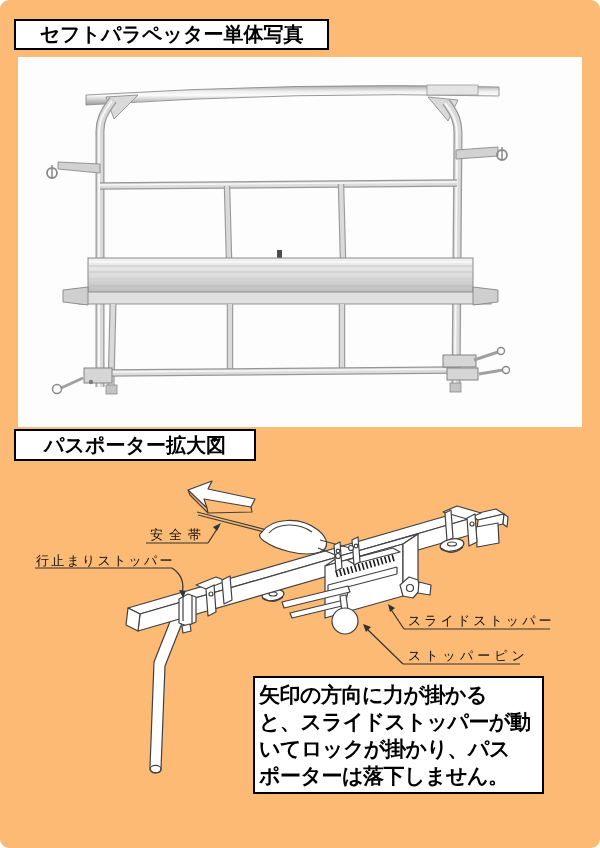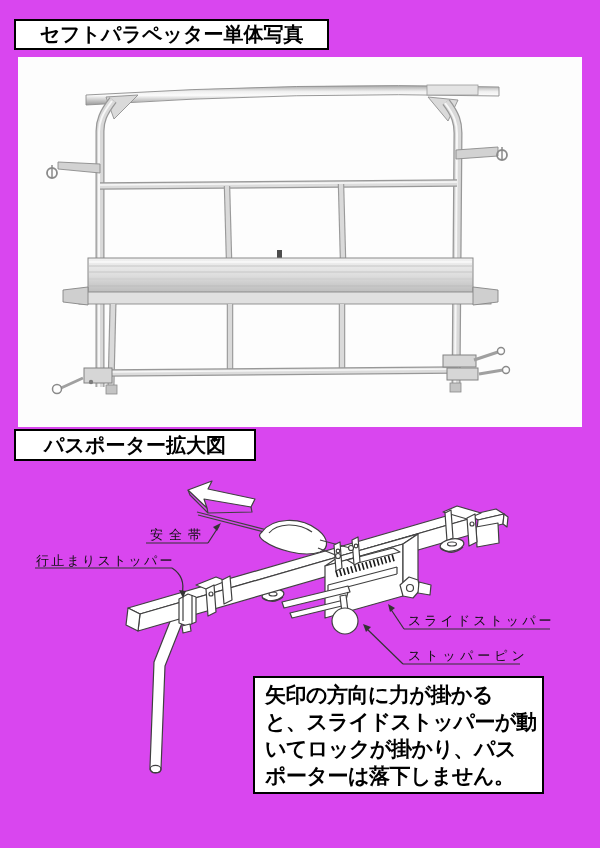--- a/index.html
+++ b/index.html
@@ -1,33 +1,33 @@
 <!DOCTYPE html>
 <html><head>
 <meta charset="utf-8">
 <style>
   html,body{margin:0;padding:0;background:#fff;}
   .page{
-    position:relative;width:600px;height:848px;background:#d946ef;
-    font-family:"Liberation Sans","DejaVu Sans",sans-serif;color:#000;overflow:hidden;
+    position:relative;width:600px;height:848px;background:#fdba74;
+    font-family:"Liberation Sans","DejaVu Sans",sans-serif;color:#000;overflow:hidden;border-radius:9px;
   }
   .title-box{
     position:absolute;border:2px solid #000;background:#fff;
     font-weight:bold;font-size:20px;text-align:center;box-sizing:border-box;
     white-space:nowrap;overflow:hidden;
   }
   .title-box.t1{left:14px;top:19px;width:315px;height:31px;line-height:27px;}
   .title-box.t2{left:14px;top:429px;width:242px;height:32px;line-height:28px;text-align:center;}
   .photo-svg{position:absolute;left:0;top:55px;width:600px;height:375px;}
   .diagram-svg{position:absolute;left:0;top:462px;width:600px;height:386px;}
   .note-box{
     position:absolute;left:253px;top:676px;width:291px;height:118px;
     border:2px solid #000;box-sizing:border-box;background:#fff;
     font-size:21px;line-height:27px;font-weight:bold;
-    padding:3px 2px 2px 10px;white-space:pre-line;letter-spacing:-0.5px;
+    padding:3px 2px 2px 4px;white-space:pre-line;letter-spacing:-0.5px;
   }
   .lbl{font-size:13px;fill:#111;font-family:"Liberation Sans","DejaVu Sans",sans-serif;}
 </style>
 </head>
 <body>
 
 <div class="page">
 
   <div class="title-box t1">セフトパラペッター単体写真</div>
 

